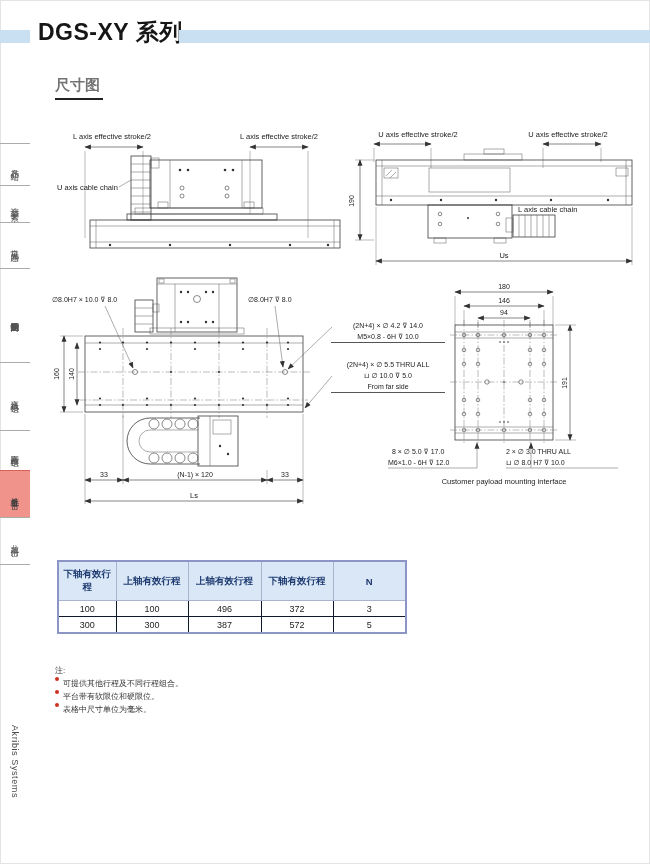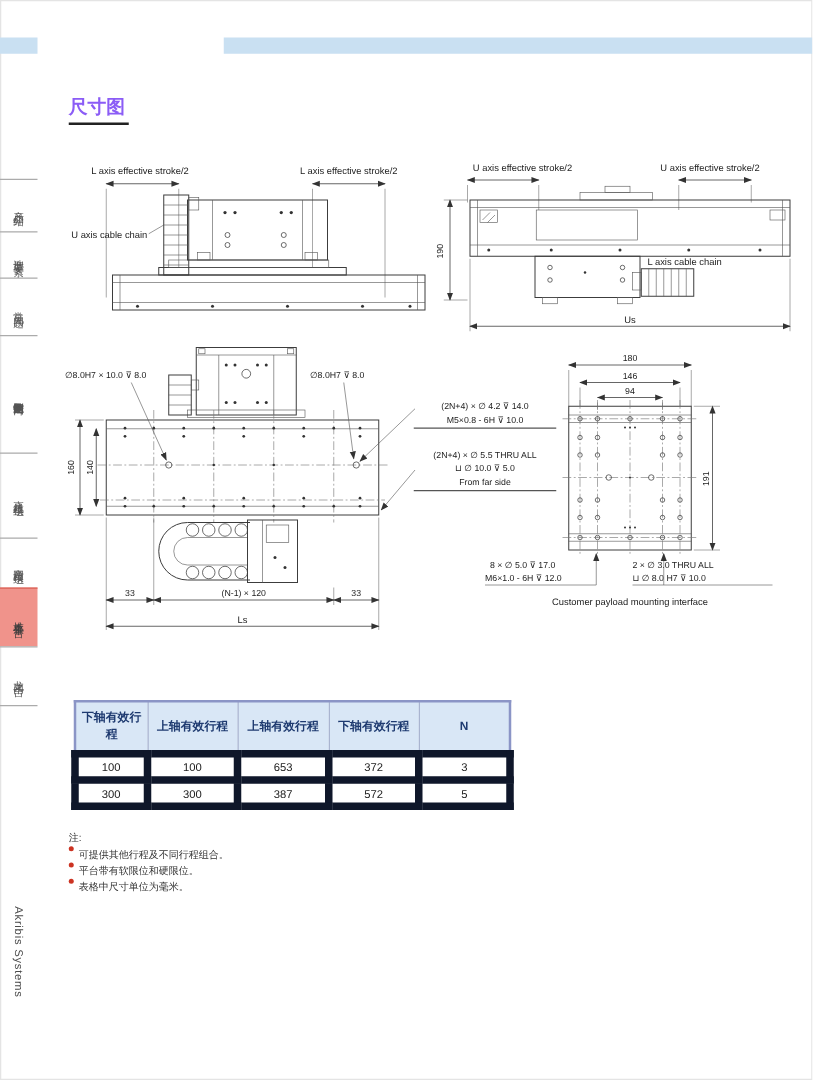--- a/index.html
+++ b/index.html
@@ -3,21 +3,21 @@
 <meta charset="utf-8">
 <style>
   html,body{margin:0;padding:0;background:#ffffff;}
   .page{position:relative;width:650px;height:864px;background:#fff;overflow:hidden;
         font-family:"Liberation Sans","DejaVu Sans",sans-serif;box-shadow:inset 0 0 0 1px #e4e4e4;}
   
   .bar{position:absolute;height:13px;background:#c9e0f2;}
   .bar-left{left:0;top:30px;width:30px;}
   .bar-right{left:179px;top:30px;width:471px;}
   .page-title{position:absolute;left:38px;top:17px;font-size:23px;font-weight:600;color:#161616;letter-spacing:.5px;}
-  .section-title{position:absolute;left:55px;top:76px;font-size:15px;font-weight:bold;color:#8b5cf6;
+  .section-title{position:absolute;left:55px;top:76px;font-size:15px;font-weight:bold;color:#737373;
                  border-bottom:2px solid #222;padding:0 3px 3px 0;}
   
   .sidebar{position:absolute;left:0;top:143px;width:30px;}
   .side-item{width:30px;display:flex;align-items:center;justify-content:center;border-top:1px solid #ababab;box-sizing:border-box;}
   .side-item:last-child{border-bottom:1px solid #ababab;}
   .side-item .label{writing-mode:vertical-rl;font-size:8.5px;color:#555;letter-spacing:1.5px;line-height:1;}
   .si-1{height:42px}.si-2{height:37px}.si-3{height:46px}.si-4{height:94px}
   .si-5{height:68px}.si-6{height:40px}.si-7{height:47px}.si-8{height:48px}
   .si-4 .label{letter-spacing:0;}
   .side-item.active{background:#f0938b;border-top-color:#d96055;}
@@ -38,40 +38,41 @@
   
   .callouts{position:absolute;left:331px;top:320px;width:114px;text-align:center;}
   .co-line{font-size:7px;color:#222;line-height:11px;white-space:nowrap;}
   .co-underline{border-bottom:1px solid #555;}
   .co-gap{height:16px;}
   
   table.spec{position:absolute;left:57px;top:560px;width:348px;border-collapse:collapse;table-layout:fixed;
              border:2px solid #8b95c6;}
   table.spec th{background:#d9e7f6;color:#1e3a70;font-size:9.5px;font-weight:bold;height:38px;
                 border:1px solid #a9b4d0;padding:0;}
-  table.spec td{font-size:9px;color:#222;text-align:center;height:13px;border:6px solid #0f172a;padding:1px 0;}
+  table.spec td{font-size:9px;color:#222;text-align:center;height:13px;border:1px solid #0f172a;padding:1px 0;}
   
   .notes{position:absolute;left:55px;top:664px;font-size:8px;color:#333;line-height:13px;}
   .note-item{display:flex;align-items:flex-start;}
   .bullet{width:4px;height:4px;border-radius:50%;background:#cc3322;margin-right:4px;flex:0 0 auto;}
 </style>
 </head>
 <body>
 
 <div class="page">
 
   <svg width="0" height="0" style="position:absolute">
     <defs>
       <marker id="arw" viewBox="0 0 10 10" refX="9" refY="5" markerUnits="userSpaceOnUse" markerWidth="6.5" markerHeight="6.5" orient="auto-start-reverse">
         <path d="M0,1.2 L10,5 L0,8.8 z" fill="#333"></path>
       </marker>
     </defs>
   </svg>
 
   <div class="bar bar-left"></div>
+  <div class="page-title">DGS-XY 系列</div>
   <div class="bar bar-right"></div>
   <div class="section-title">尺寸图</div>
 
   <div class="sidebar">
     <div class="side-item si-1">
         <span class="label">产品介绍</span>
       </div>
     <div class="side-item si-2">
         <span class="label">选型要素</span>
       </div>
@@ -431,21 +432,21 @@
         <th>上轴有效行程</th>
         <th>上轴有效行程</th>
         <th>下轴有效行程</th>
         <th>N</th>
       </tr>
     </thead>
     <tbody>
       <tr>
         <td>100</td>
           <td>100</td>
-          <td>653</td>
+          <td>496</td>
           <td>372</td>
           <td>3</td>
       </tr>
       <tr>
         <td>300</td>
           <td>300</td>
           <td>387</td>
           <td>572</td>
           <td>5</td>
       </tr>

